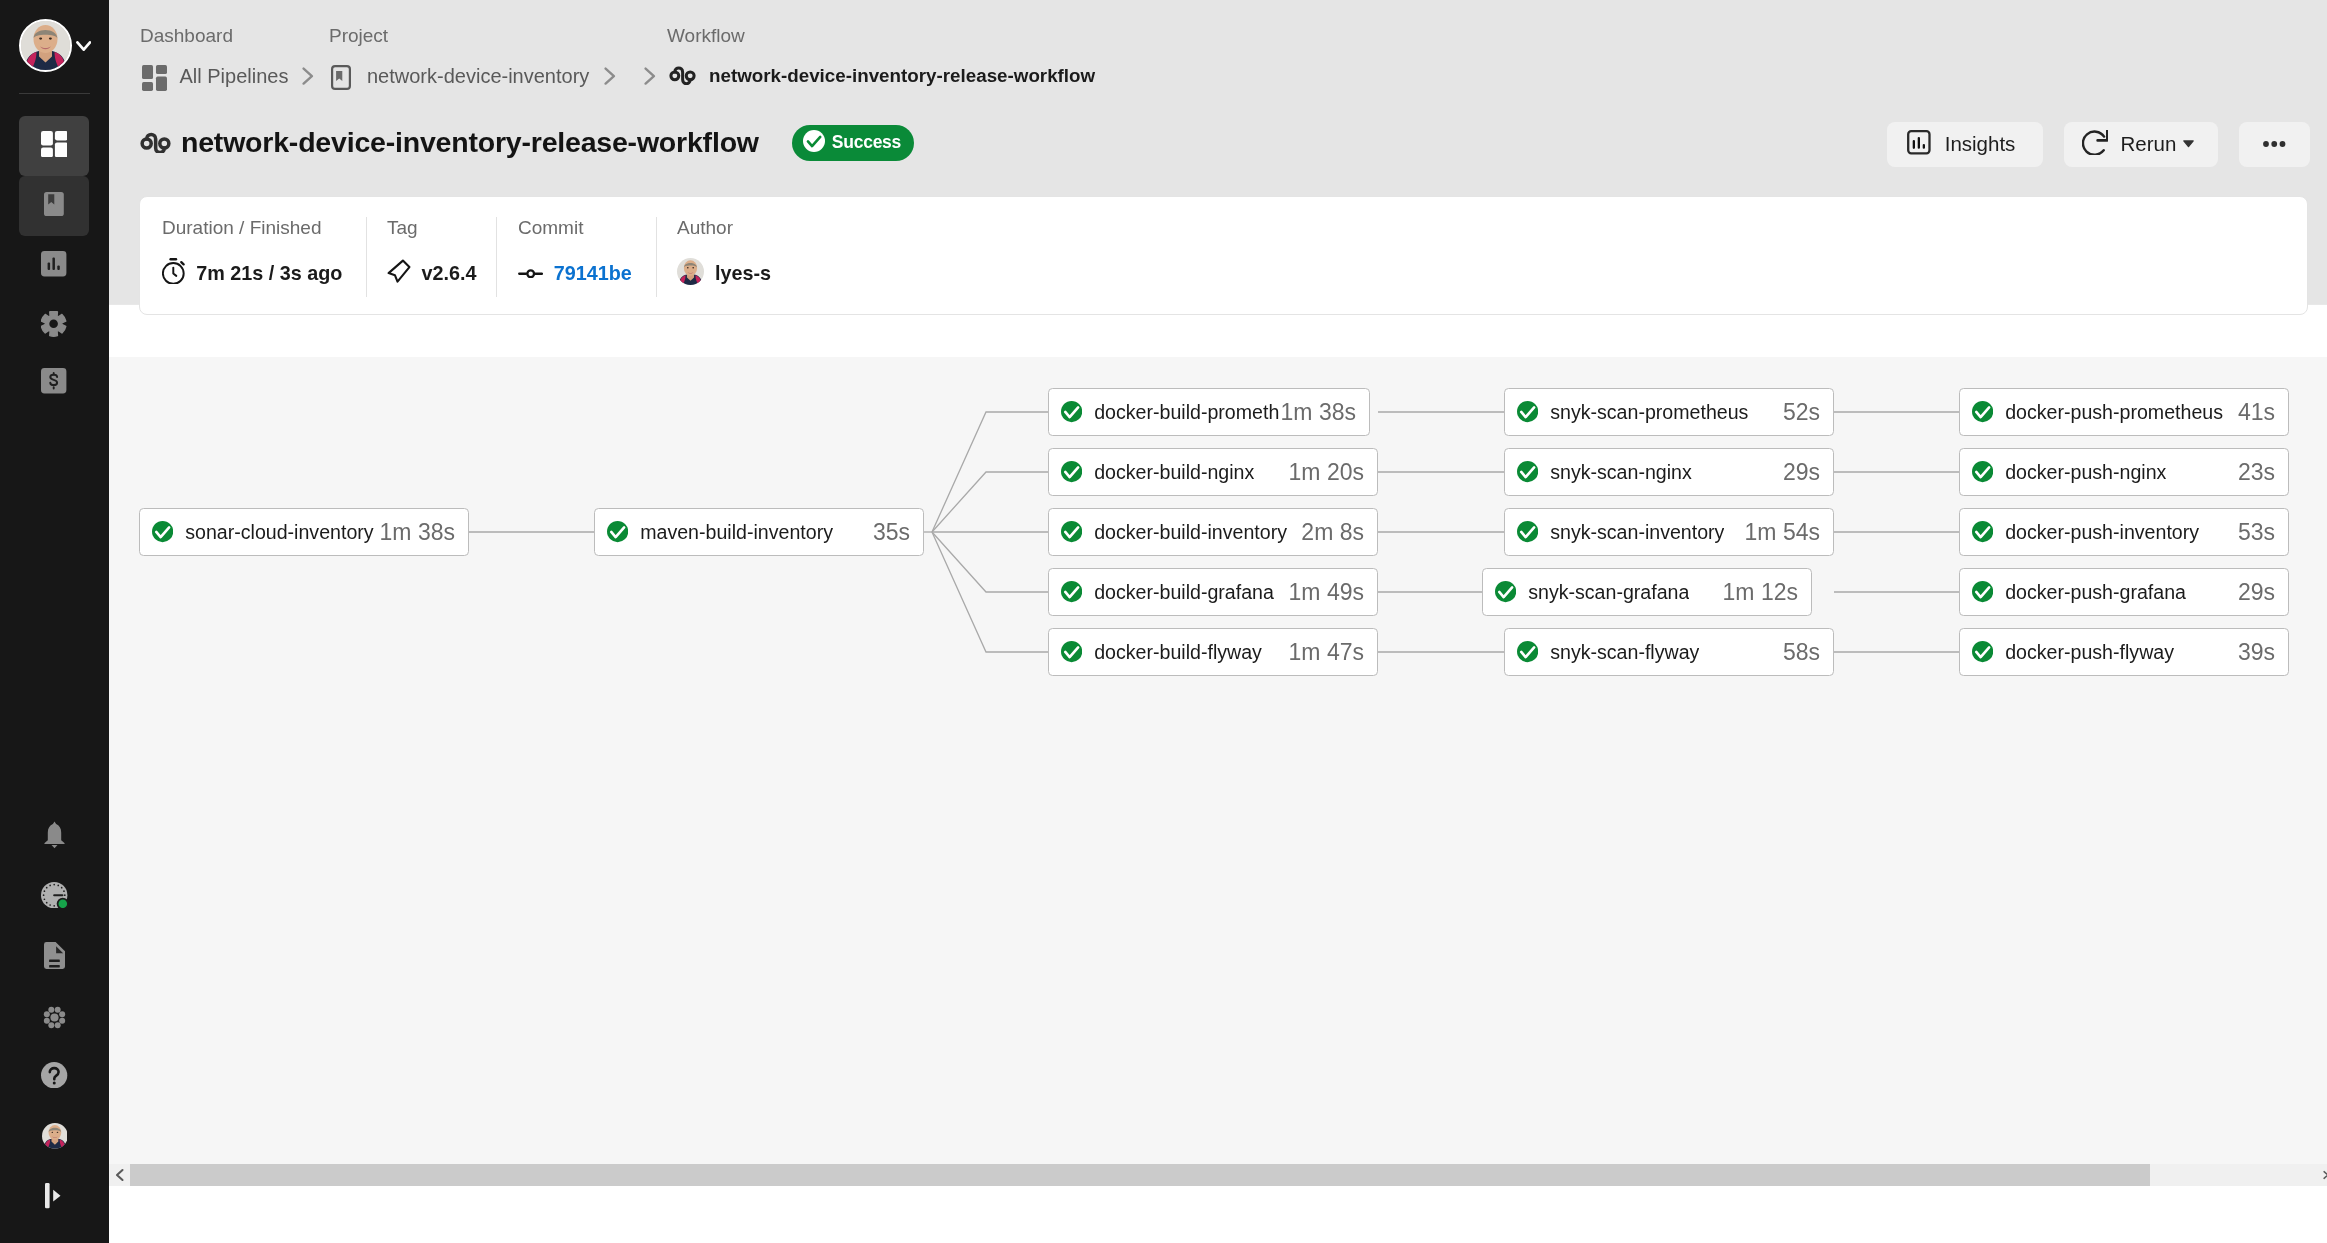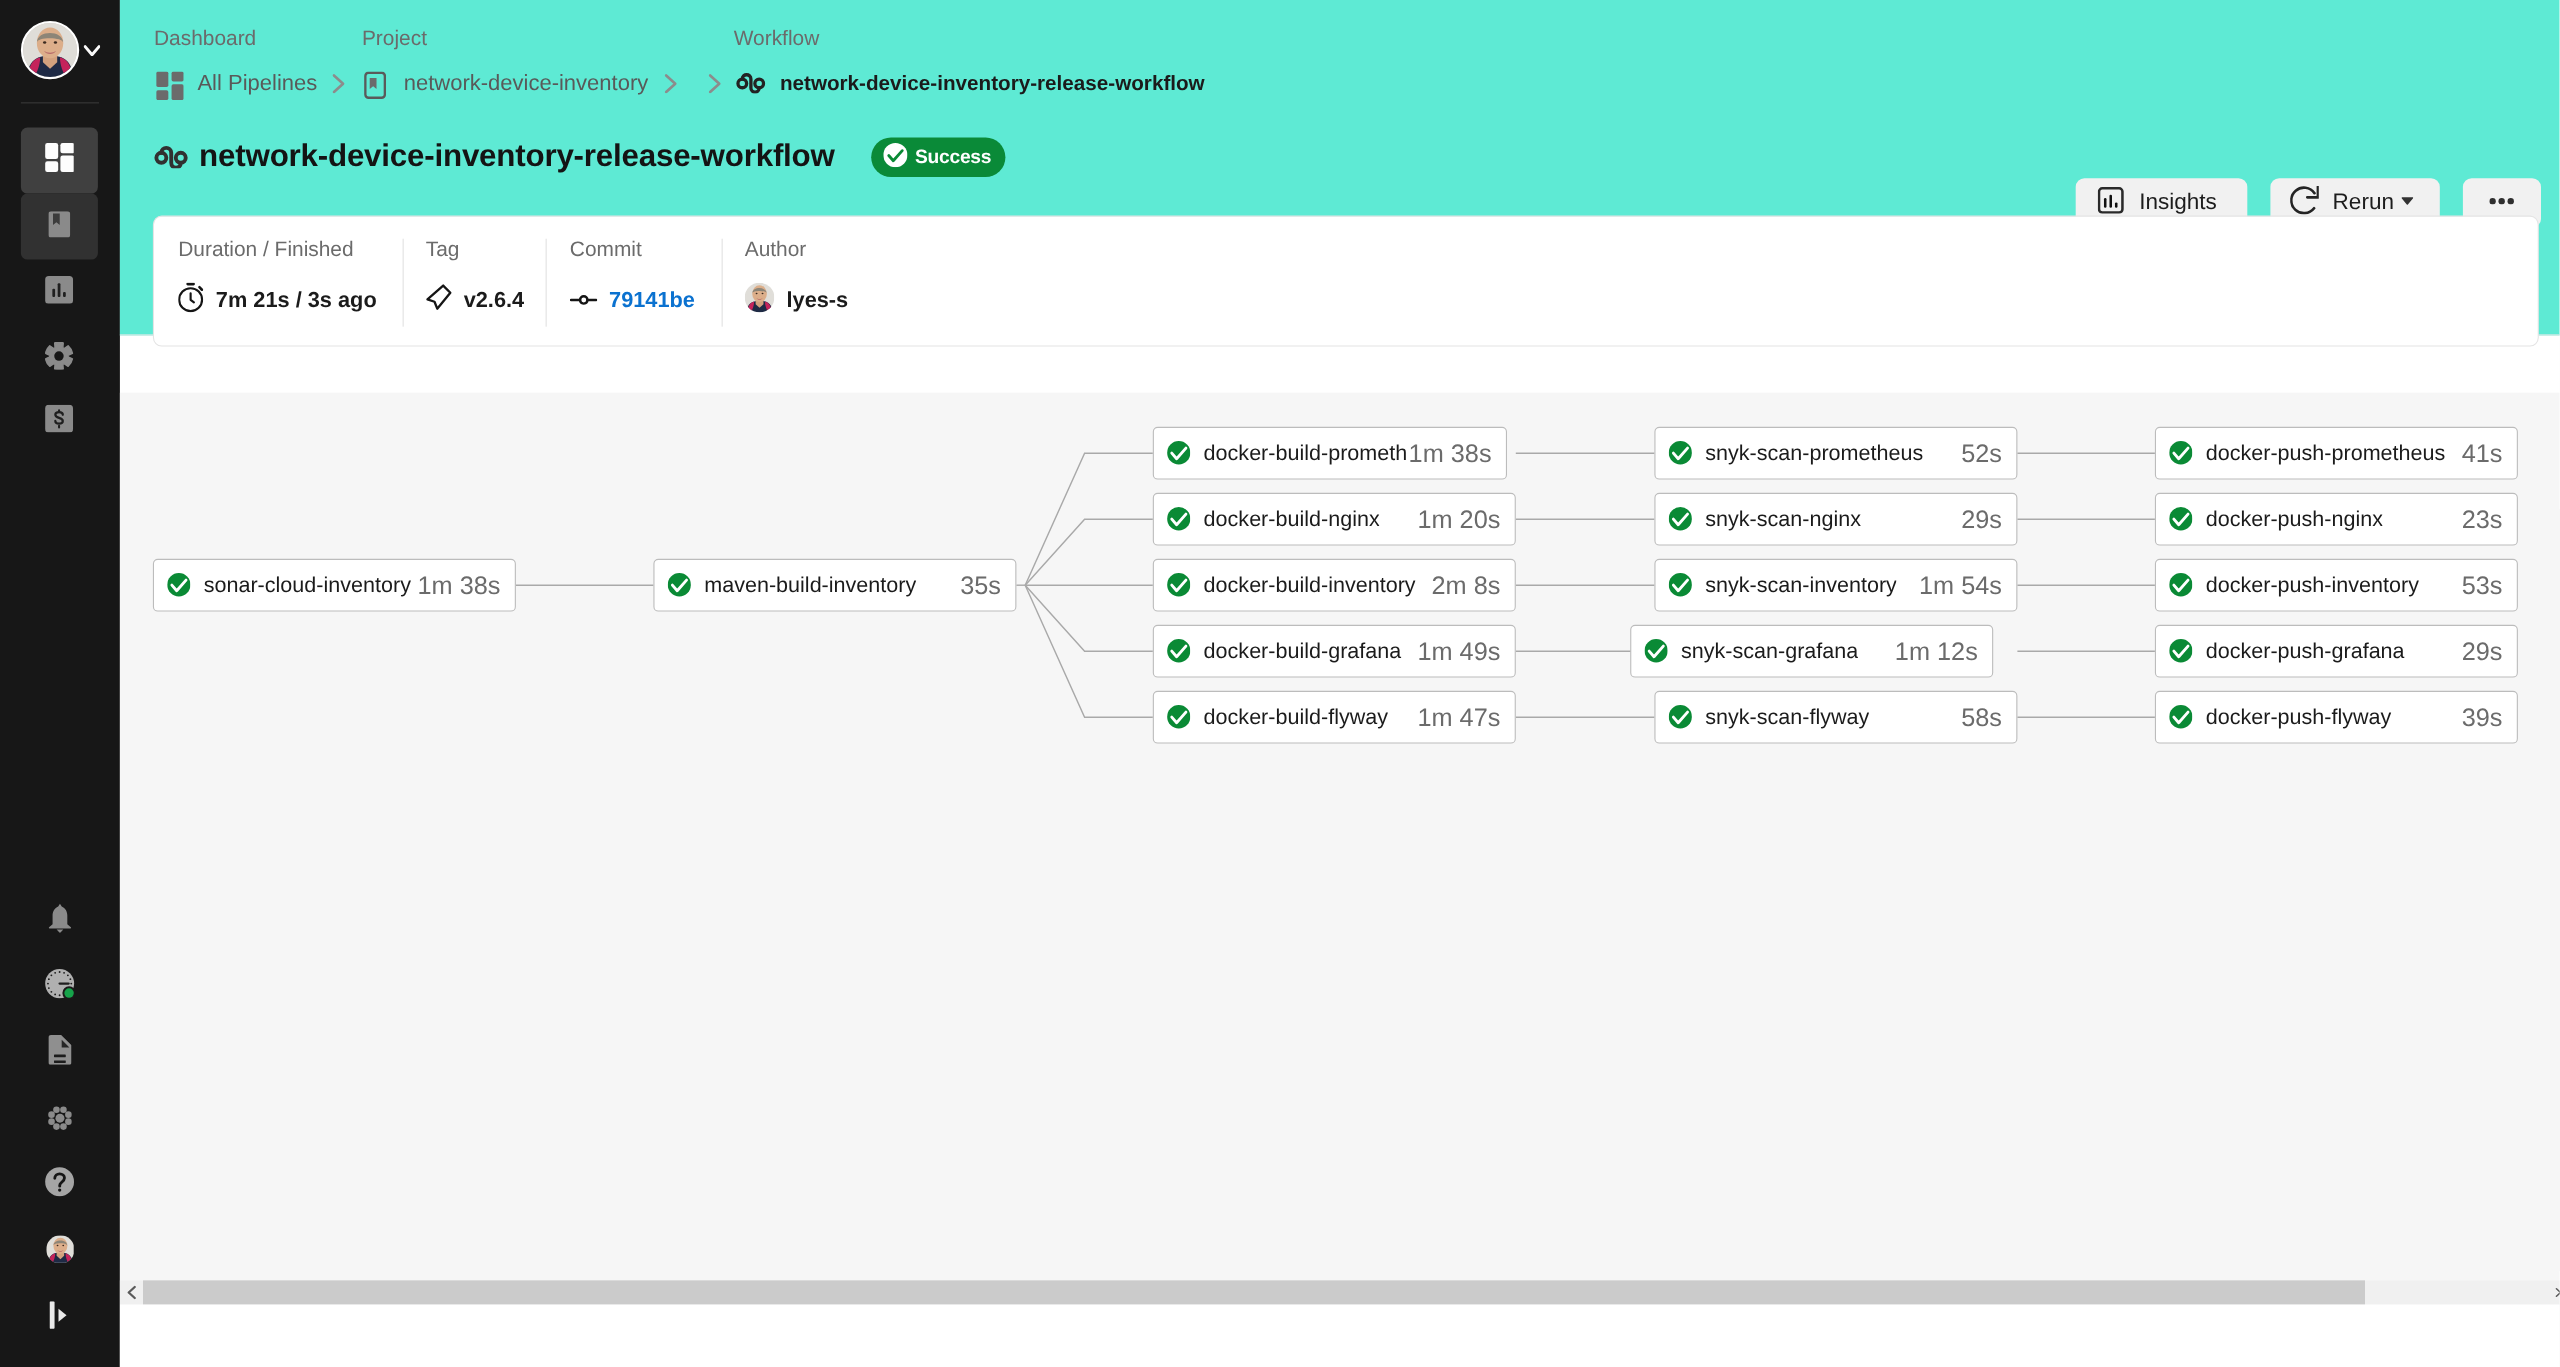--- a/index.html
+++ b/index.html
@@ -13,38 +13,38 @@
   .sb-avatar{position:absolute;left:19px;top:19px;width:53px;height:53px;border-radius:50%;
     border:2px solid #fff;overflow:hidden;background:#cfcac3;}
   .sb-chevron{position:absolute;left:76px;top:41px;width:16px;height:14px;line-height:0}
   .sb-divider{position:absolute;left:19px;top:93px;width:71px;height:1px;background:#3a3a3a;}
   .sb-item{position:absolute;left:19px;width:70px;height:60px;display:flex;align-items:center;justify-content:center;border-radius:6px;}
   .sb-item.active{background:#404040;}
   .sb-item.semi{background:#313131;}
   .sb-bottom{position:absolute;left:19px;width:71px;height:40px;display:flex;align-items:center;justify-content:center;}
 
   
-  .topwrap{position:absolute;left:109px;top:0;right:0;height:305px;background:#5eead4;border-bottom:1px solid #e8e8e8;}
+  .topwrap{position:absolute;left:109px;top:0;right:0;height:305px;background:#e5e5e5;border-bottom:1px solid #e8e8e8;}
   .bcrumb{position:absolute;left:31px;top:0;height:100px;}
   .bc-labels{position:relative;height:56px;}
   .bc-label{position:absolute;top:26px;font-size:19px;color:#6b6b6b;line-height:20px;white-space:nowrap}
   .bc-row{position:relative;height:40px;}
   .bc-item{position:absolute;top:9px;display:flex;align-items:flex-start;gap:10px;height:26px;}
   .bc-text{font-size:20px;color:#595959;white-space:nowrap;}
   .bc-text.cur{color:#1b1b1b;font-weight:bold;font-size:18.8px;}
   .bc-sep{position:absolute;top:11px;width:12px;height:19px;line-height:0}
 
   .titlerow{position:absolute;left:31px;top:116px;height:52px;display:flex;align-items:center;}
   .title-icon{margin-right:10px;display:block;line-height:0}
   .title-text{font-size:28.5px;font-weight:bold;color:#141414;letter-spacing:-0.2px;white-space:nowrap}
   .badge{display:inline-flex;align-items:center;height:36px;position:relative;top:1px;border-radius:18px;background:#0a8a38;color:#fff;
     padding:0 13px 0 11px;margin-left:33px;gap:7px;}
   .badge-label{font-size:17.5px;font-weight:bold;white-space:nowrap;letter-spacing:-0.25px;position:relative;top:-0.5px}
 
-  .actions{position:absolute;right:17px;top:122px;display:flex;align-items:center;gap:21px;margin-top:40px;}
+  .actions{position:absolute;right:17px;top:122px;display:flex;align-items:center;gap:21px;}
   .btn{display:inline-flex;align-items:center;height:45px;background:#f1f1f1;border-radius:8px;gap:13px;cursor:pointer;justify-content:center}
   .btn.insights{width:156px;padding:0 17px 0 20px;justify-content:flex-start;gap:14px}
   .btn.rerun{width:154px;padding:0 0 0 18px;justify-content:flex-start;gap:12.5px}
   .btn-label{font-size:20.5px;color:#1d1d1d;position:relative;top:-1px;white-space:nowrap}
   .btn-icon{display:block}
   .btn.more{width:71px;justify-content:center;padding:0;align-items:center}
 
   .metacard{position:absolute;left:30px;top:196px;width:2169px;height:119px;border:1px solid #e4e4e4;border-radius:8px;background:#fff;}
   .meta-col{position:absolute;top:0;height:119px;}
   .meta-label{position:absolute;top:20px;left:0;font-size:19px;color:#6b6b6b;white-space:nowrap;line-height:22px}

